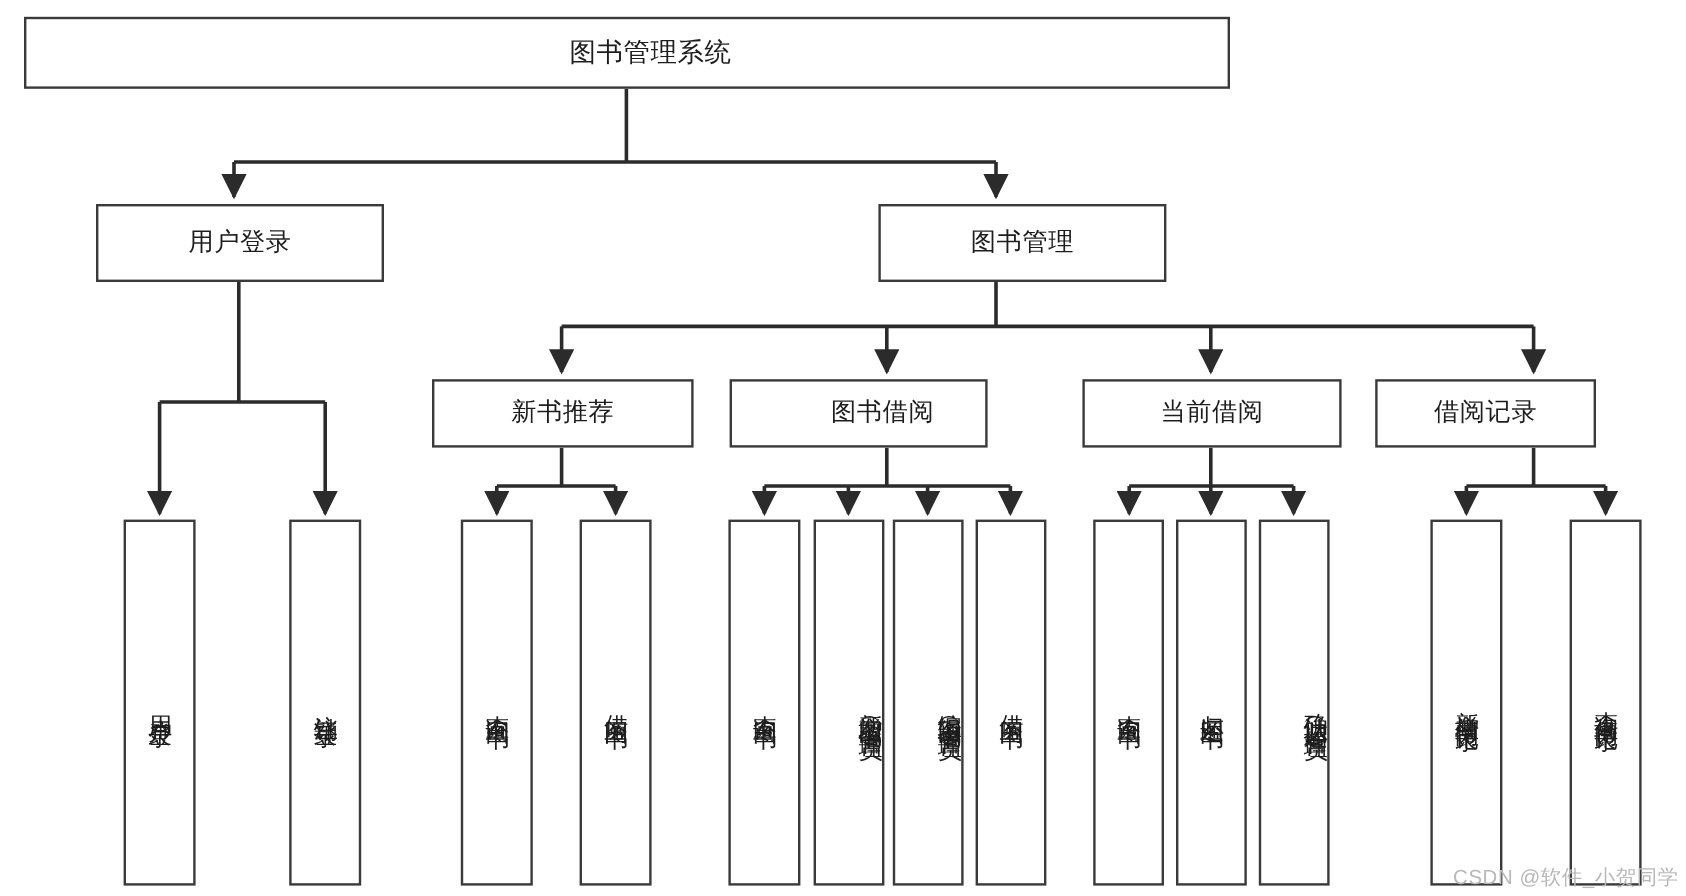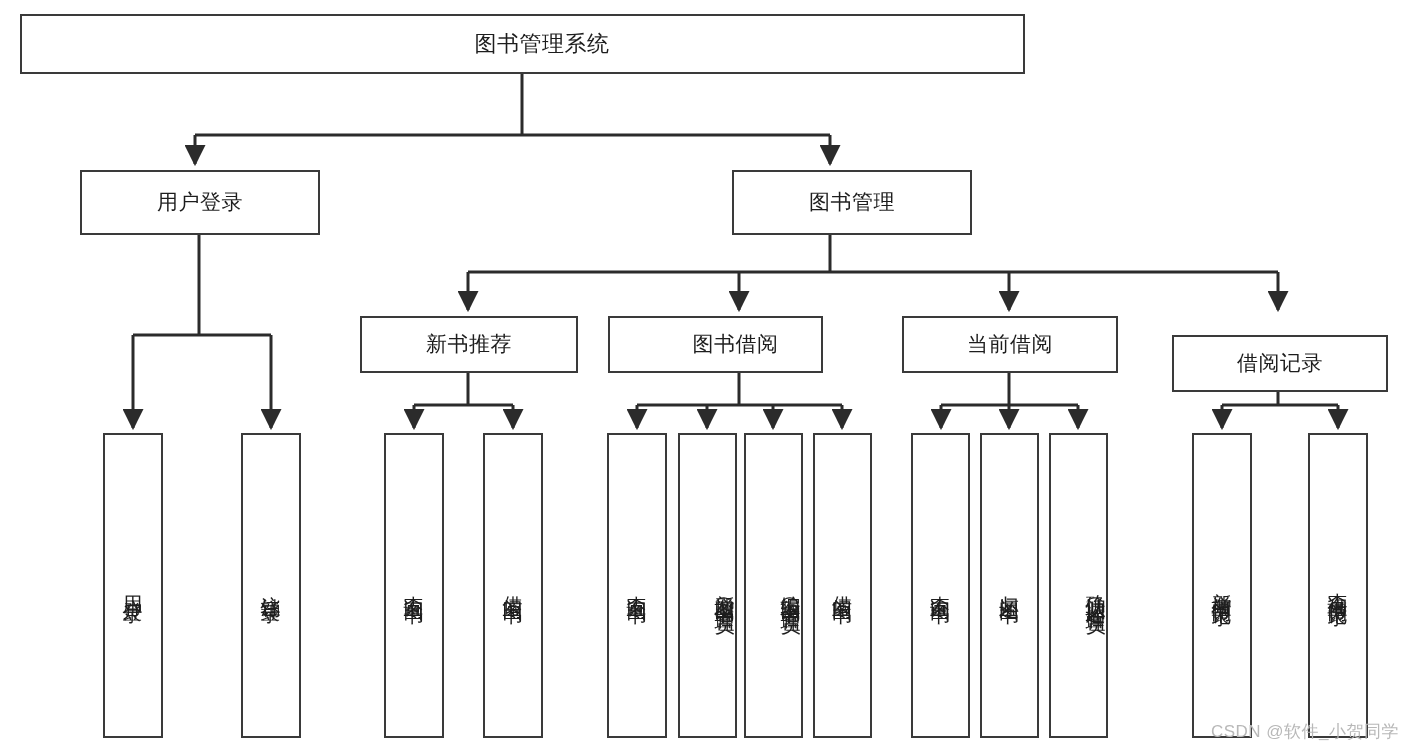--- a/index.html
+++ b/index.html
@@ -131,21 +131,21 @@
   </svg>
 
   <div class="node root" style="left:20px; top:14px; width:1005px; height:60px;">图书管理系统</div>
 
   <div class="node" style="left:80px; top:170px; width:240px; height:65px;">用户登录</div>
   <div class="node" style="left:732px; top:170px; width:240px; height:65px;">图书管理</div>
 
   <div class="node" style="left:360px; top:316px; width:218px; height:57px;">新书推荐</div>
   <div class="node" style="left:608px; top:316px; width:215px; height:57px;padding-left:40px;">图书借阅</div>
   <div class="node" style="left:902px; top:316px; width:216px; height:57px;">当前借阅</div>
-  <div class="node" style="left:1172px; top:316px; width:216px; height:57px;margin-top:19px;">借阅记录</div>
+  <div class="node" style="left:1146px; top:316px; width:184px; height:57px;">借阅记录</div>
 
   <div class="node vertical centered" style="left:103px; top:433px; width:60px; height:305px;">
     <span>用户登录</span>
   </div>
   <div class="node vertical centered" style="left:241px; top:433px; width:60px; height:305px;">
     <span>注销登录</span>
   </div>
 
   <div class="node vertical centered" style="left:384px; top:433px; width:60px; height:305px;">
     <span>查询图书</span>

